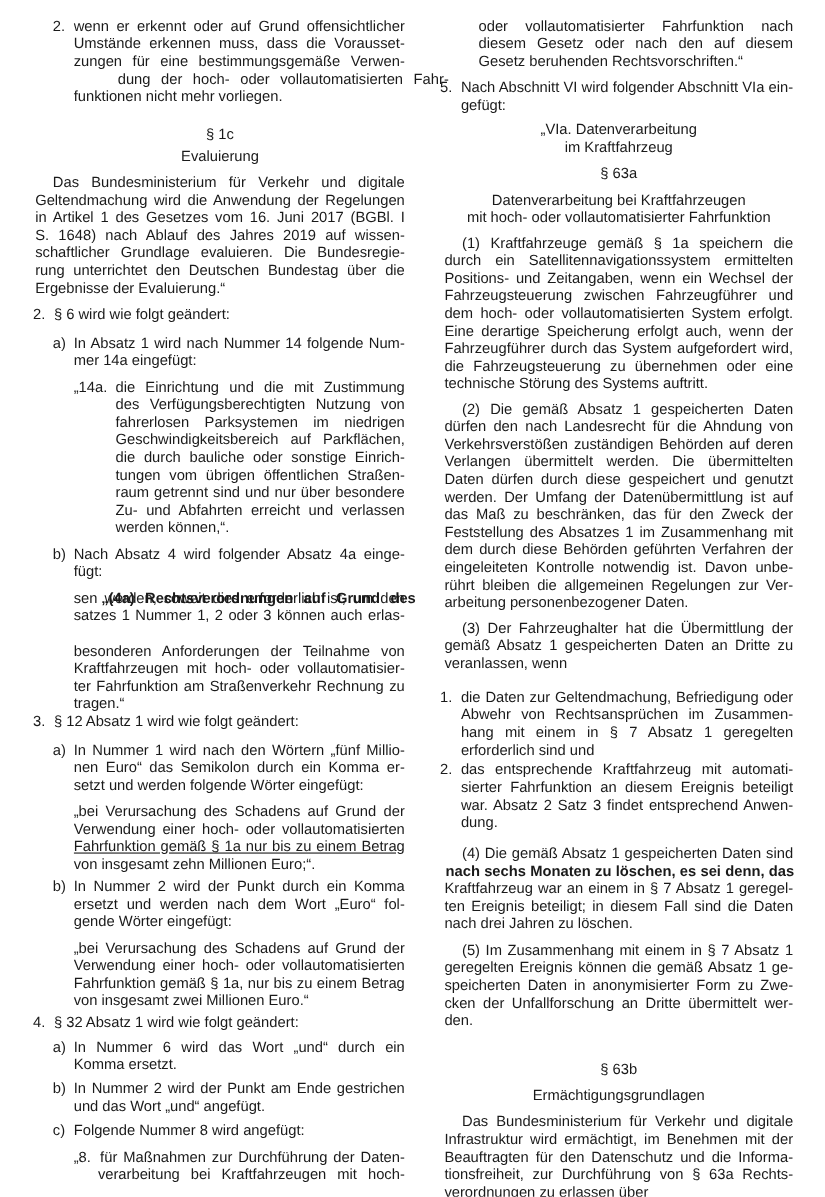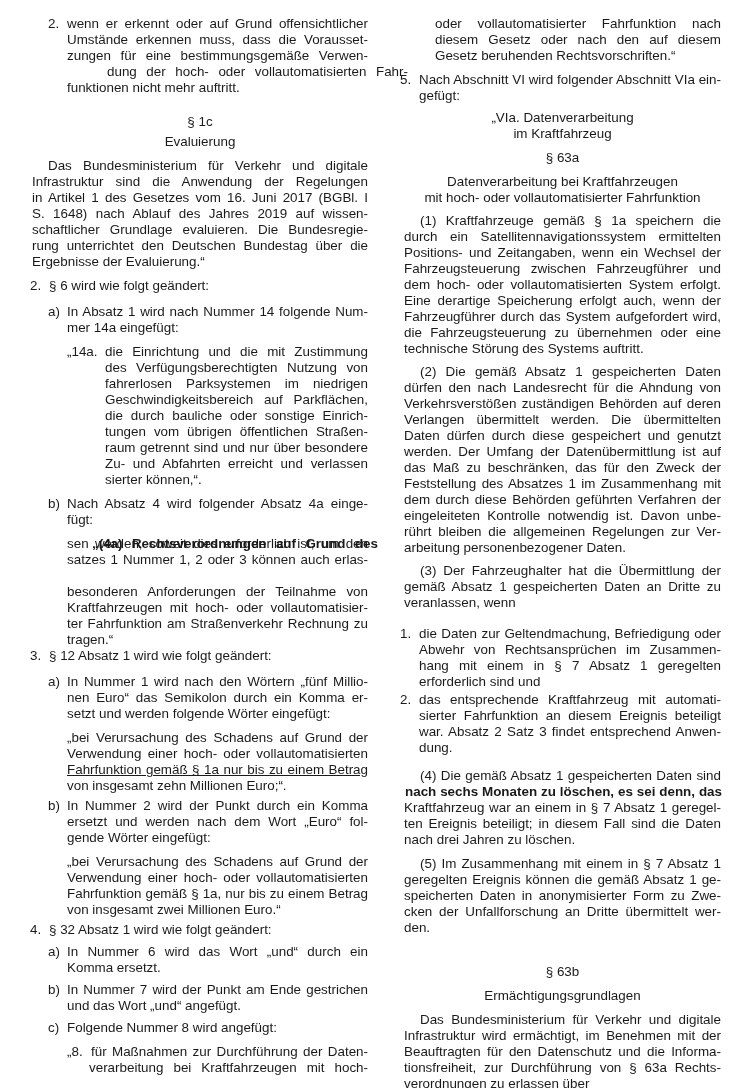--- a/index.html
+++ b/index.html
@@ -14,45 +14,45 @@
 </style>
 </head>
 <body>
 
 <div id="col-left" class="col">
     <div class="ln" style="top: 16px; left: 16px;">2.</div>
     <div class="ln j" style="top: 16px; left: 35px; width: 301px;">wenn er erkennt oder auf Grund offensichtlicher</div>
     <div class="ln j" style="top: 32px; left: 35px; width: 301px;">Umstände erkennen muss, dass die Vorausset-</div>
     <div class="ln j" style="top: 48px; left: 35px; width: 301px;">zungen für eine bestimmungsgemäße Verwen-</div>
     <div class="ln j" style="top: 64px; left: 35px; width: 301px; margin-left: 40px;">dung der hoch- oder vollautomatisierten Fahr-</div>
-    <div class="ln" style="top: 80px; left: 35px; width: 301px;">funktionen nicht mehr auftritt.</div>
+    <div class="ln" style="top: 80px; left: 35px; width: 301px;">funktionen nicht mehr vorliegen.</div>
     <div class="ln c" style="top: 114px; left: 0px; width: 336px;">§ 1c</div>
     <div class="ln c" style="top: 134px; left: 0px; width: 336px;">Evaluierung</div>
     <div class="ln j" style="top: 158px; left: 16px; width: 320px;">Das Bundesministerium für Verkehr und digitale</div>
-    <div class="ln j" style="top: 174px; left: 0px; width: 336px;">Infrastruktur sind die Anwendung der Regelungen</div>
+    <div class="ln j" style="top: 174px; left: 0px; width: 336px;">Geltendmachung wird die Anwendung der Regelungen</div>
     <div class="ln j" style="top: 190px; left: 0px; width: 336px;">in Artikel 1 des Gesetzes vom 16. Juni 2017 (BGBl. I</div>
     <div class="ln j" style="top: 206px; left: 0px; width: 336px;">S. 1648) nach Ablauf des Jahres 2019 auf wissen-</div>
     <div class="ln j" style="top: 222px; left: 0px; width: 336px;">schaftlicher Grundlage evaluieren. Die Bundesregie-</div>
     <div class="ln j" style="top: 238px; left: 0px; width: 336px;">rung unterrichtet den Deutschen Bundestag über die</div>
     <div class="ln" style="top: 254px; left: 0px; width: 336px;">Ergebnisse der Evaluierung.“</div>
     <div class="ln" style="top: 278px; left: -2px;">2.</div>
     <div class="ln" style="top: 278px; left: 17px;">§ 6 wird wie folgt geändert:</div>
     <div class="ln" style="top: 304px; left: 16px;">a)</div>
     <div class="ln j" style="top: 304px; left: 35px; width: 301px;">In Absatz 1 wird nach Nummer 14 folgende Num-</div>
     <div class="ln" style="top: 320px; left: 35px; width: 301px;">mer 14a eingefügt:</div>
     <div class="ln" style="top: 344px; left: 35px;">„14a.</div>
     <div class="ln j" style="top: 344px; left: 73px; width: 263px;">die Einrichtung und die mit Zustimmung</div>
     <div class="ln j" style="top: 360px; left: 73px; width: 263px;">des Verfügungsberechtigten Nutzung von</div>
     <div class="ln j" style="top: 376px; left: 73px; width: 263px;">fahrerlosen Parksystemen im niedrigen</div>
     <div class="ln j" style="top: 392px; left: 73px; width: 263px;">Geschwindigkeitsbereich auf Parkflächen,</div>
     <div class="ln j" style="top: 408px; left: 73px; width: 263px;">die durch bauliche oder sonstige Einrich-</div>
     <div class="ln j" style="top: 424px; left: 73px; width: 263px;">tungen vom übrigen öffentlichen Straßen-</div>
     <div class="ln j" style="top: 440px; left: 73px; width: 263px;">raum getrennt sind und nur über besondere</div>
     <div class="ln j" style="top: 456px; left: 73px; width: 263px;">Zu- und Abfahrten erreicht und verlassen</div>
-    <div class="ln" style="top: 472px; left: 73px; width: 263px;">sierter können,“.</div>
+    <div class="ln" style="top: 472px; left: 73px; width: 263px;">werden können,“.</div>
     <div class="ln" style="top: 496px; left: 16px;">b)</div>
     <div class="ln j" style="top: 496px; left: 35px; width: 301px;">Nach Absatz 4 wird folgender Absatz 4a einge-</div>
     <div class="ln" style="top: 512px; left: 35px; width: 301px;">fügt:</div>
     <div class="ln j" style="top: 536px; left: 60px; width: 286px; font-weight: bold;">„(4a) Rechtsverordnungen auf Grund des Ab-</div>
     <div class="ln j" style="top: 552px; left: 35px; width: 301px;">satzes 1 Nummer 1, 2 oder 3 können auch erlas-</div>
     <div class="ln j" style="top: 536px; left: 35px; width: 301px;">sen werden, soweit dies erforderlich ist, um den</div>
     <div class="ln j" style="top: 584px; left: 35px; width: 301px;">besonderen Anforderungen der Teilnahme von</div>
     <div class="ln j" style="top: 600px; left: 35px; width: 301px;">Kraftfahrzeugen mit hoch- oder vollautomatisier-</div>
     <div class="ln j" style="top: 616px; left: 35px; width: 301px;">ter Fahrfunktion am Straßenverkehr Rechnung zu</div>
     <div class="ln" style="top: 632px; left: 35px; width: 301px;">tragen.“</div>
@@ -73,21 +73,21 @@
     <div class="ln j" style="top: 854px; left: 35px; width: 301px;">„bei Verursachung des Schadens auf Grund der</div>
     <div class="ln j" style="top: 870px; left: 35px; width: 301px;">Verwendung einer hoch- oder vollautomatisierten</div>
     <div class="ln j" style="top: 886px; left: 35px; width: 301px;">Fahrfunktion gemäß § 1a, nur bis zu einem Betrag</div>
     <div class="ln" style="top: 902px; left: 35px; width: 301px;">von insgesamt zwei Millionen Euro.“</div>
     <div class="ln" style="top: 922px; left: -2px;">4.</div>
     <div class="ln" style="top: 922px; left: 17px;">§ 32 Absatz 1 wird wie folgt geändert:</div>
     <div class="ln" style="top: 944px; left: 16px;">a)</div>
     <div class="ln j" style="top: 944px; left: 35px; width: 301px;">In Nummer 6 wird das Wort „und“ durch ein</div>
     <div class="ln" style="top: 960px; left: 35px; width: 301px;">Komma ersetzt.</div>
     <div class="ln" style="top: 982px; left: 16px;">b)</div>
-    <div class="ln j" style="top: 982px; left: 35px; width: 301px;">In Nummer 7 wird der Punkt am Ende gestrichen</div>
+    <div class="ln j" style="top: 982px; left: 35px; width: 301px;">In Nummer 2 wird der Punkt am Ende gestrichen</div>
     <div class="ln" style="top: 998px; left: 35px; width: 301px;">und das Wort „und“ angefügt.</div>
     <div class="ln" style="top: 1020px; left: 16px;">c)</div>
     <div class="ln" style="top: 1020px; left: 35px; width: 301px;">Folgende Nummer 8 wird angefügt:</div>
     <div class="ln" style="top: 1044px; left: 35px;">„8.</div>
     <div class="ln j" style="top: 1044px; left: 59px; width: 277px;">für Maßnahmen zur Durchführung der Daten-</div>
     <div class="ln j" style="top: 1060px; left: 57px; width: 279px;">verarbeitung bei Kraftfahrzeugen mit hoch-</div>
   </div>
 <div id="col-right" class="col">
     <div class="ln j" style="top: 16px; left: 31px; width: 286px;">oder vollautomatisierter Fahrfunktion nach</div>
     <div class="ln j" style="top: 32px; left: 31px; width: 286px;">diesem Gesetz oder nach den auf diesem</div>

